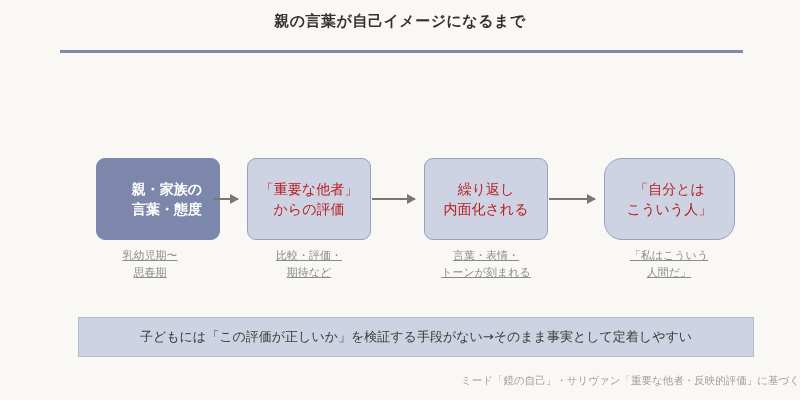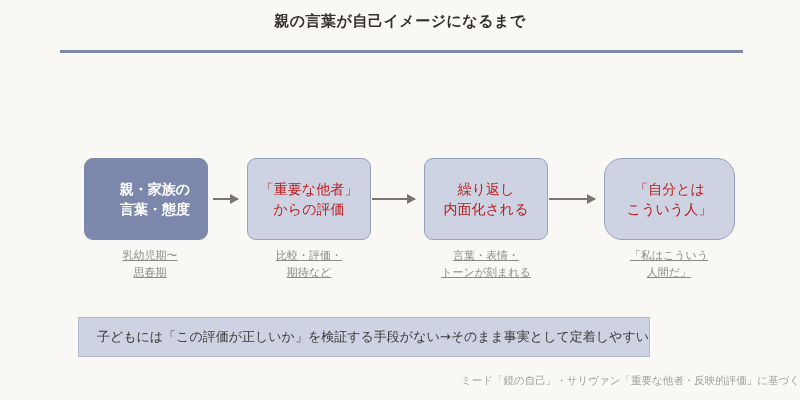--- a/index.html
+++ b/index.html
@@ -74,21 +74,21 @@
     background: #ced3e3;
     border: 1.5px solid #97a0bf;
     color: #b91c1c;
   }
   .node-label {
     display: block;
     padding: 0 6px;
     white-space: pre-line;
   }
 
-  .node-1 { left: 84px; padding-left: 18px; }
+  .node-1 { left: 96px; padding-left: 18px; }
   .node-2 { left: 247px; }
   .node-3 { left: 424px; }
   .node-4 { left: 604px; width: 131px; border-radius: 18px; }
 
   
   .arrow {
     position: absolute;
     top: 40px;
     height: 2px;
     background: #7d7570;
@@ -122,29 +122,29 @@
   .cap-1 { left: 78px;  width: 144px; }
   .cap-2 { left: 237px; width: 144px; }
   .cap-3 { left: 414px; width: 144px; }
   .cap-4 { left: 597px; width: 144px; }
 
   
   .banner {
     position: absolute;
     left: 78px;
     top: 317px;
-    width: 572px;
+    width: 676px;
     height: 40px;
     box-sizing: border-box;
     background: #ced3e3;
     border: 1.5px solid #b2bad2;
     border-radius: 0;
     display: flex;
     align-items: center;
-    justify-content: flex-end;
+    justify-content: center;
     font-size: 13px;
     color: #3b3936;
     white-space: nowrap;
   }
 
   
   .footer {
     position: absolute;
     top: 374px;
     left: 0;

